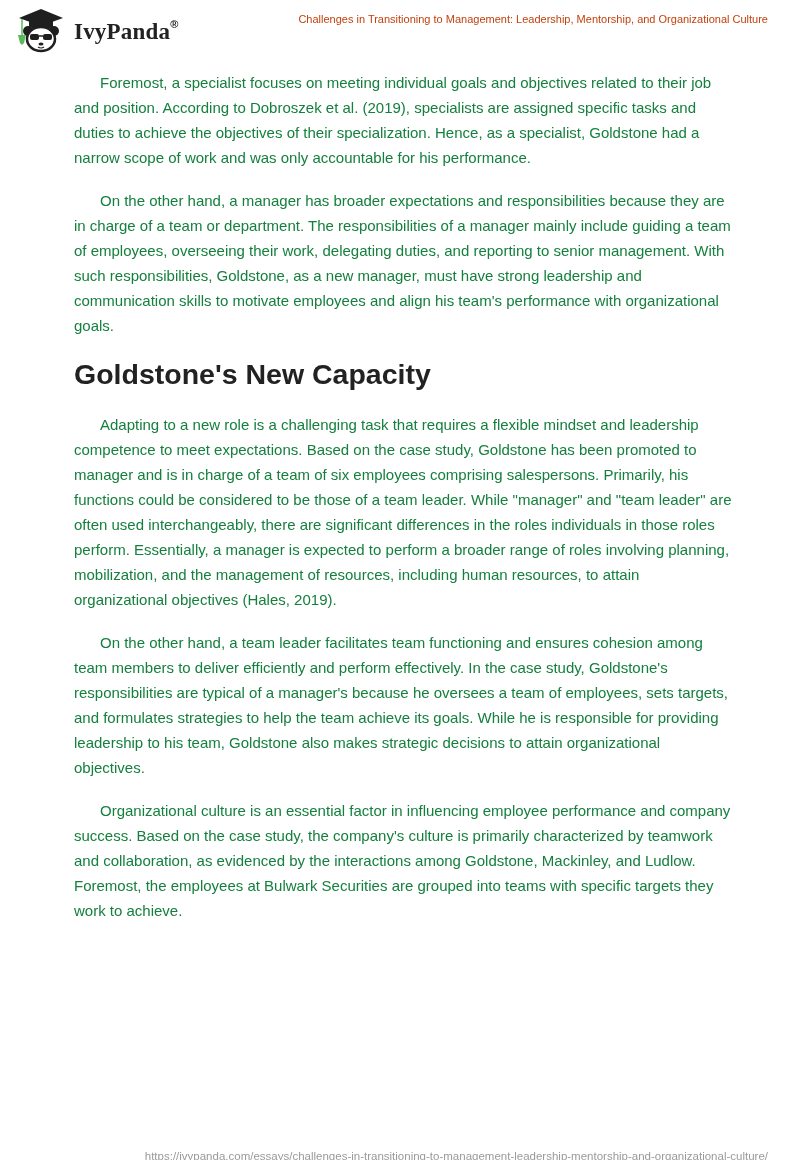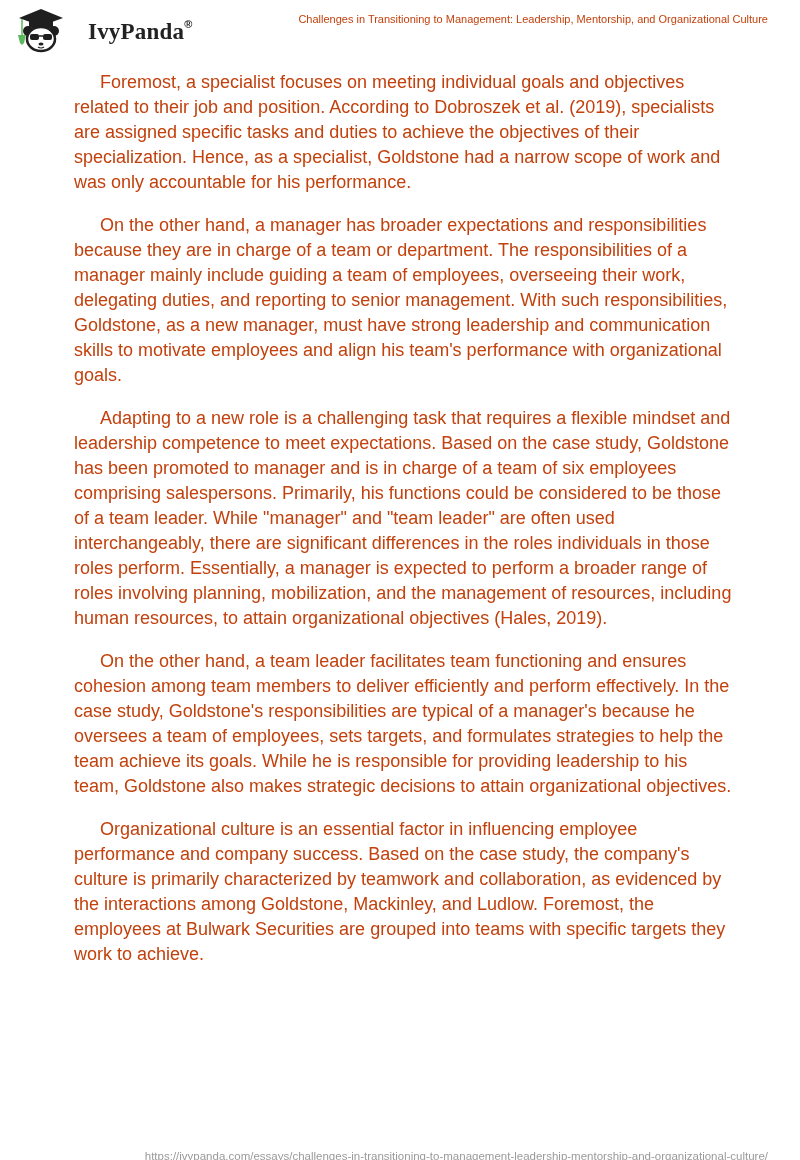--- a/index.html
+++ b/index.html
@@ -1,24 +1,24 @@
 <!DOCTYPE html>
 <html><head>
 <meta charset="utf-8">
 <style>
   html, body { margin: 0; padding: 0; background: #ffffff; }
   body { width: 800px; height: 1160px; position: relative; overflow: hidden; font-family: "Liberation Sans", sans-serif; color: #222; }
   .header { position: absolute; left: 0; top: 0; width: 800px; height: 60px; }
   .logo { position: absolute; left: 16px; top: 7px; display: flex; align-items: center; }
   .logo-icon { width: 50px; height: 46px; }
-  .logo-text { font-family: "Liberation Serif", serif; font-weight: bold; font-size: 23px; color: #222; margin-left: 22px; margin-top: 4px; letter-spacing: 0.2px; }
+  .logo-text { font-family: "Liberation Serif", serif; font-weight: bold; font-size: 23px; color: #222; margin-left: 8px; margin-top: 4px; letter-spacing: 0.2px; }
   .logo-text sup { font-size: 11px; font-family: "Liberation Sans", sans-serif; position: relative; top: -2px; }
   .doc-title { position: absolute; right: 32px; top: 13px; font-size: 11px; color: #c2410c; white-space: nowrap; }
   .content { position: absolute; left: 74px; top: 70px; width: 660px; }
-  p.para { margin: 0 0 18px 0; font-size: 18px; line-height: 25px; color: #c2410c; text-indent: 26px; }
+  p.para { margin: 0 0 18px 0; font-size: 15px; line-height: 25px; color: #15803d; text-indent: 26px; }
   h2.heading { margin: 8px 0 20px 0; font-size: 28.5px; font-weight: bold; line-height: 36px; color: #222; }
   .footer-url { position: absolute; right: 32px; top: 1150px; font-size: 11.5px; color: #9a9a9a; white-space: nowrap; }
 </style>
 </head>
 <body>
 
 <div class="header">
   <div class="logo">
     <svg class="logo-icon" viewBox="0 0 50 46">
 
@@ -42,19 +42,20 @@
     </svg>
     <span class="logo-text"><span>IvyPanda</span><sup>®</sup></span>
   </div>
   <div class="doc-title">Challenges in Transitioning to Management: Leadership, Mentorship, and Organizational Culture</div>
 </div>
 
 <div class="content">
   <p class="para">Foremost, a specialist focuses on meeting individual goals and objectives related to their job and position. According to Dobroszek et al. (2019), specialists are assigned specific tasks and duties to achieve the objectives of their specialization. Hence, as a specialist, Goldstone had a narrow scope of work and was only accountable for his performance.</p>
   <p class="para">On the other hand, a manager has broader expectations and responsibilities because they are in charge of a team or department. The responsibilities of a manager mainly include guiding a team of employees, overseeing their work, delegating duties, and reporting to senior management. With such responsibilities, Goldstone, as a new manager, must have strong leadership and communication skills to motivate employees and align his team's performance with organizational goals.</p>
 
+  <h2 class="heading">Goldstone's New Capacity</h2>
   <p class="para">Adapting to a new role is a challenging task that requires a flexible mindset and leadership competence to meet expectations. Based on the case study, Goldstone has been promoted to manager and is in charge of a team of six employees comprising salespersons. Primarily, his functions could be considered to be those of a team leader. While "manager" and "team leader" are often used interchangeably, there are significant differences in the roles individuals in those roles perform. Essentially, a manager is expected to perform a broader range of roles involving planning, mobilization, and the management of resources, including human resources, to attain organizational objectives (Hales, 2019).</p>
   <p class="para">On the other hand, a team leader facilitates team functioning and ensures cohesion among team members to deliver efficiently and perform effectively. In the case study, Goldstone's responsibilities are typical of a manager's because he oversees a team of employees, sets targets, and formulates strategies to help the team achieve its goals. While he is responsible for providing leadership to his team, Goldstone also makes strategic decisions to attain organizational objectives.</p>
 
   <p class="para">Organizational culture is an essential factor in influencing employee performance and company success. Based on the case study, the company's culture is primarily characterized by teamwork and collaboration, as evidenced by the interactions among Goldstone, Mackinley, and Ludlow. Foremost, the employees at Bulwark Securities are grouped into teams with specific targets they work to achieve.</p>
 </div>
 
 <div class="footer-url">https://ivypanda.com/essays/challenges-in-transitioning-to-management-leadership-mentorship-and-organizational-culture/</div>
 
 </body></html>

